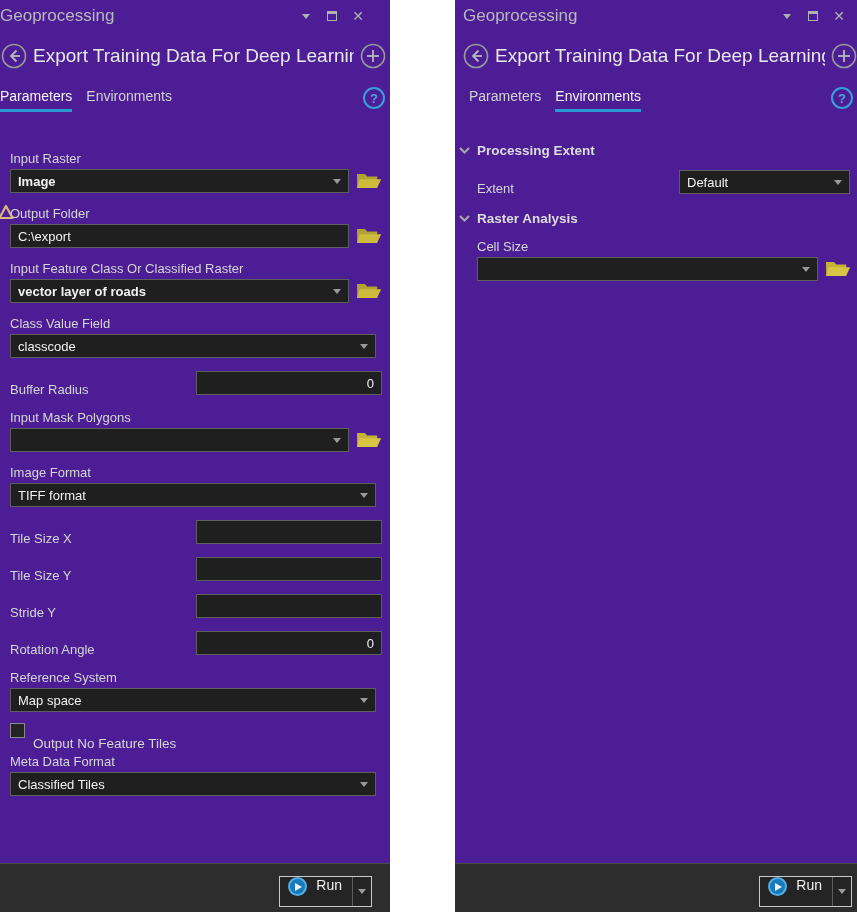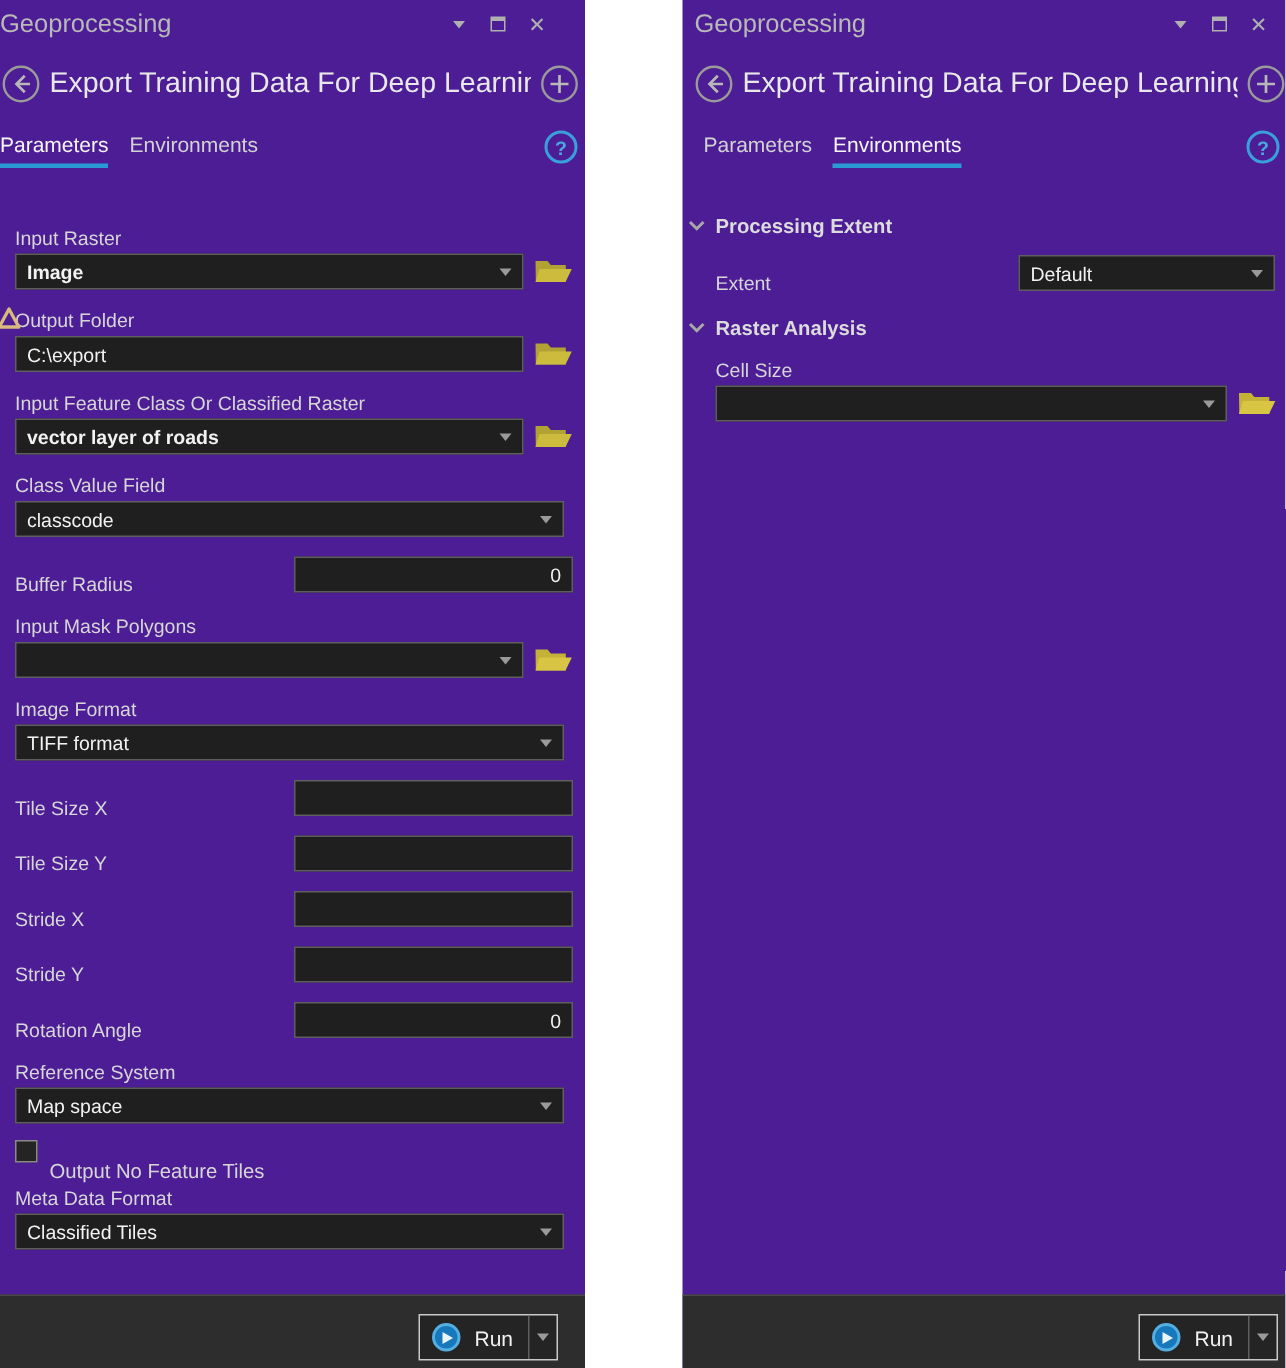--- a/index.html
+++ b/index.html
@@ -79,21 +79,21 @@
   .env-row .combo { width:171px; }
   .env-group { margin-left:18px; margin-top:2px; }
   .env-group .combo.short { width:342px; }
 
   
   .footer { position:absolute; left:0; right:0; bottom:0; height:49px; border-top:1px solid #4a4a4a; background:#2d2d2d; }
   .run-btn { position:absolute; top:12px; height:31px; display:flex; align-items:stretch;
     border:1px solid #c9c9c9; background:#242424; }
   #panel-left  .run-btn { right:18px; }
   #panel-right .run-btn { right:5px; }
-  .run-main { display:flex; align-items:center; gap:9px; padding:0 10px 0 8px; }
+  .run-main { display:flex; gap:9px; padding:0 10px 0 8px; }
   .play-icon { width:19px; height:19px; border-radius:50%; background:#1878bc; border:2px solid #54aee2;
     display:flex; align-items:center; justify-content:center; }
   .play-icon::after { content:""; display:block; margin-left:2px;
     width:0; height:0; border-top:4px solid transparent; border-bottom:4px solid transparent; border-left:7px solid #eaf4fb; }
   .run-label { font-size:14px; color:#f2f2f2; }
   .run-arrow { width:19px; display:flex; align-items:center; justify-content:center; border-left:1px solid #5f5f5f; }
   .run-arrow .tri-down { border-top-color:#9a9a9a; }
 
   svg { display:block; }
 </style>
@@ -234,24 +234,20 @@
     <div class="num-row">
       <div class="field-label">Tile Size X</div>
       <input class="text-input" style="width: 186px; text-align: right;" value="">
     </div>
 
     <div class="num-row">
       <div class="field-label">Tile Size Y</div>
       <input class="text-input" style="width: 186px; text-align: right;" value="">
     </div>
 
-    <div class="num-row">
-      <div class="field-label">Stride X</div>
-      <input class="text-input" style="width: 186px; text-align: right;" value="">
-    </div>
 
     <div class="num-row">
       <div class="field-label">Stride Y</div>
       <input class="text-input" style="width: 186px; text-align: right;" value="">
     </div>
 
     <div class="num-row">
       <div class="field-label">Rotation Angle</div>
       <input class="text-input" style="width: 186px; text-align: right;" value="0">
     </div>

